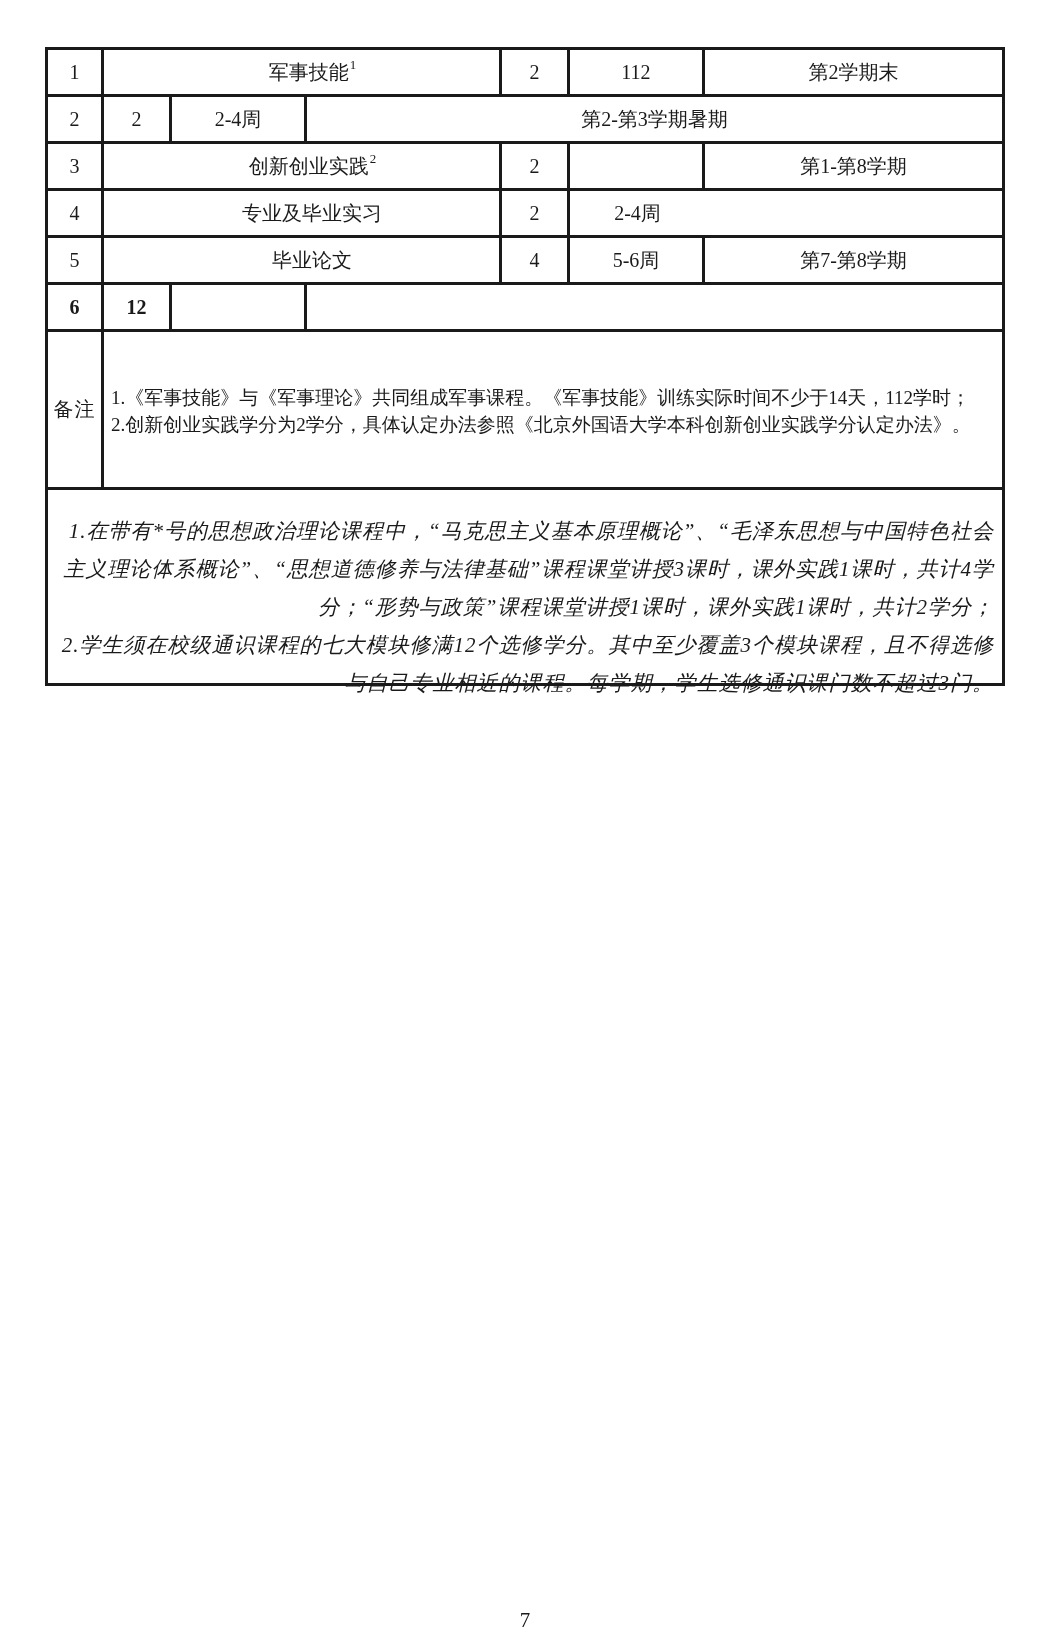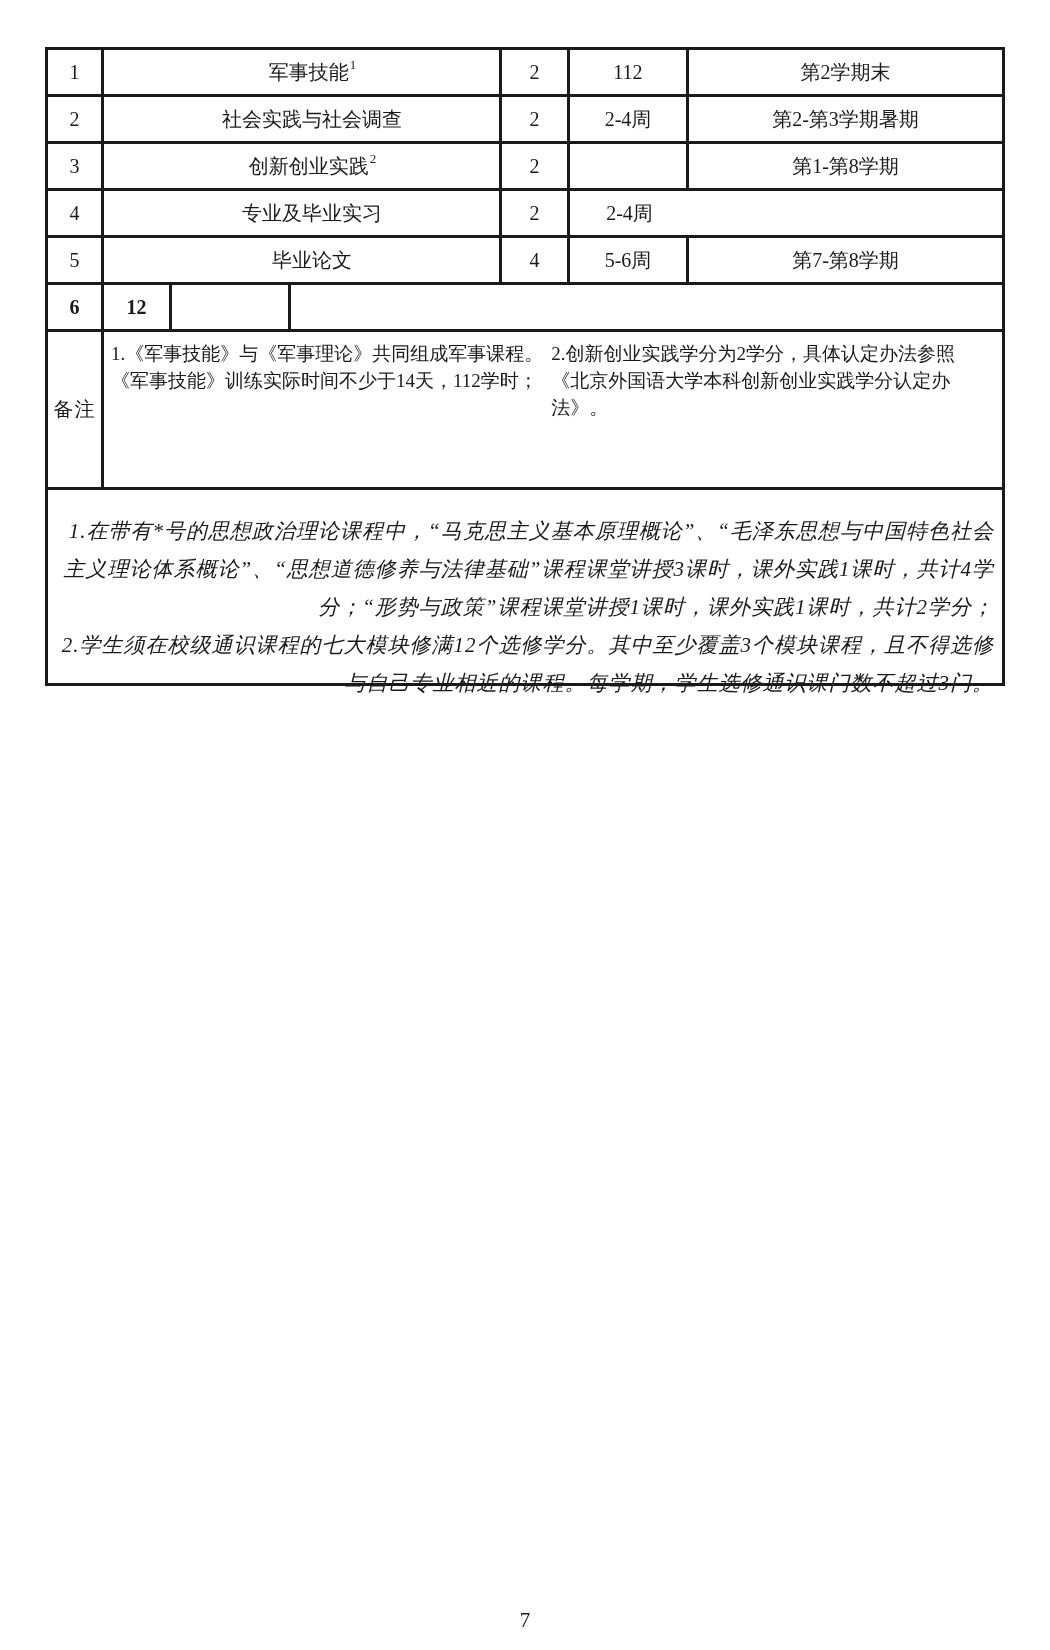--- a/index.html
+++ b/index.html
@@ -36,21 +36,21 @@
     align-items: center;
     justify-content: center;
     font-size: 20px;
     line-height: 1.1;
     text-align: center;
   }
   .cell:last-child { border-right: none; }
   .c-no       { width: 56px; }
   .c-course   { width: 377px; margin-left: 21px; }
   .c-credits  { width: 68px; }
-  .c-duration { width: 119px; }
+  .c-duration { width: 135px; }
   .c-semester { flex: 1; }
   .bold-row .cell { font-weight: bold; }
   sup.course-sup {
     font-size: 13px;
     line-height: 0;
     position: relative;
     top: -7px;
     left: 1px;
   }
   .remark-row {
@@ -68,22 +68,22 @@
     justify-content: center;
     font-size: 20px;
     font-weight: normal;
     letter-spacing: 1px;
   }
   .remark-body {
     flex: 1;
     box-sizing: border-box;
     padding: 8px 10px 6px 7px;
     display: flex;
-    flex-direction: row;
-    justify-content: flex-start;
+    flex-direction: column;
+    justify-content: center;
     font-size: 19px;
     line-height: 27px;
   }
   .remark-body p { margin: 0; }
   .footnote-row {
     box-sizing: border-box;
     height: 193px;
     padding: 22px 8px 8px 6px;
     font-size: 21px;
     line-height: 38px;
@@ -113,24 +113,20 @@
         <span>军事技能</span>
         <sup class="course-sup">1</sup>
       </div>
     <div class="cell c-credits">2</div>
     <div class="cell c-duration">112</div>
     <div class="cell c-semester">第2学期末</div>
   </div>
 
   <div class="t-row">
     <div class="cell c-no">2</div>
-    <div class="cell c-course">
-        <span>社会实践与社会调查</span>
-        <sup class="course-sup"></sup>
-      </div>
     <div class="cell c-credits">2</div>
     <div class="cell c-duration">2-4周</div>
     <div class="cell c-semester">第2-第3学期暑期</div>
   </div>
 
   <div class="t-row">
     <div class="cell c-no">3</div>
     <div class="cell c-course">
         <span>创新创业实践</span>
         <sup class="course-sup">2</sup>

